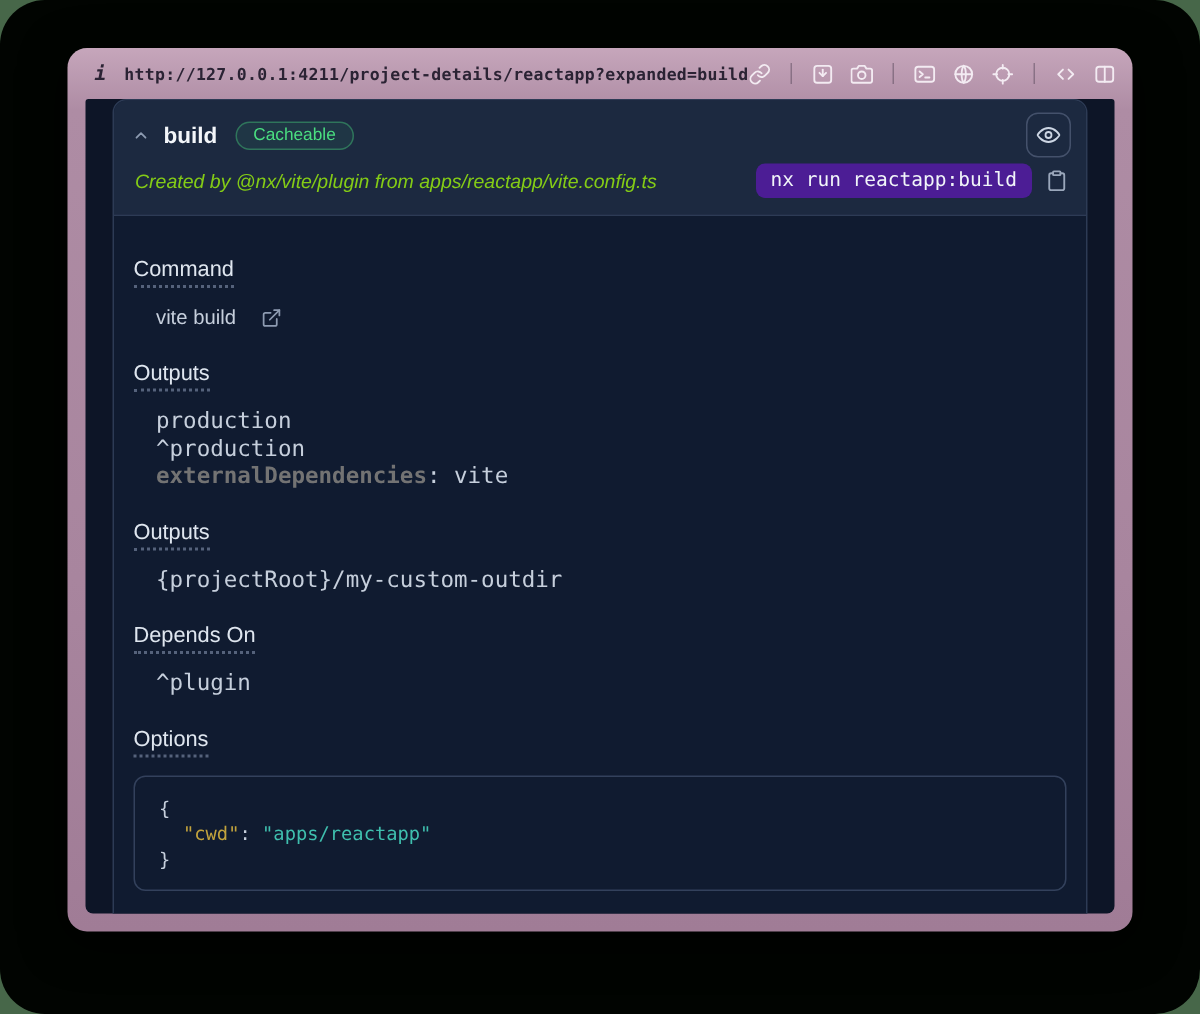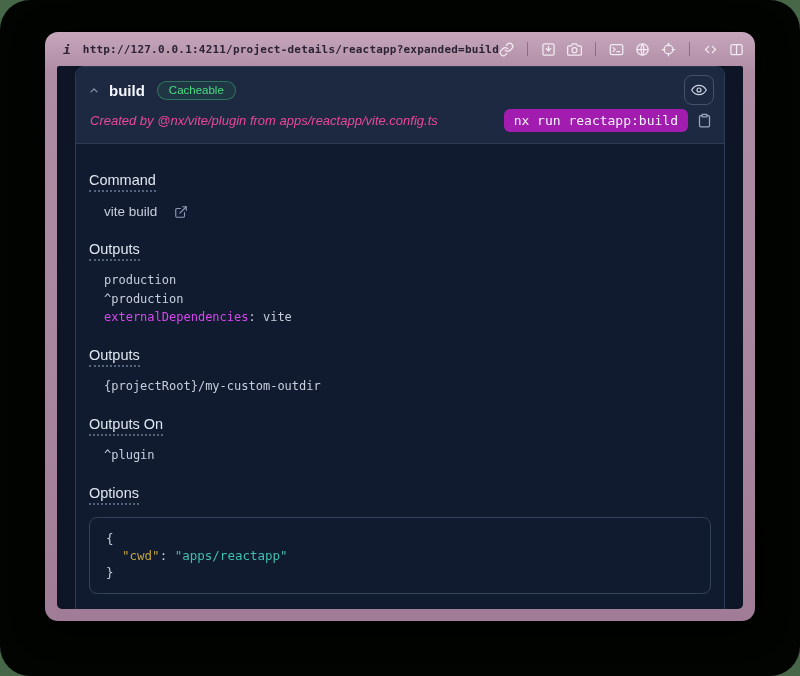--- a/index.html
+++ b/index.html
@@ -99,25 +99,25 @@
     margin-left: auto;
     width: 30px; height: 30px;
     border: 1px solid #44516b;
     border-radius: 8px;
     display: flex; align-items: center; justify-content: center;
     color: #cdd6e4; cursor: pointer;
     background: transparent;
   }
   .eye-btn svg { width: 16px; height: 16px; }
   .created-by {
-    font-size: 13px; font-style: italic; color: #ec4899;
+    font-size: 13px; font-style: italic; color: #84cc16;
   }
   .run-chip {
     margin-left: auto;
-    background: #a21caf;
+    background: #4c1d95;
     border-radius: 6px;
     padding: 4px 10px;
     font-family: "DejaVu Sans Mono", monospace;
     font-size: 13px; color: #f1f5f9;
     white-space: nowrap;
   }
   .copy-btn {
     margin-left: 9px; color: #9aa7bb; cursor: pointer; display: flex;
   }
   .copy-btn svg { width: 15px; height: 15px; }
@@ -129,23 +129,23 @@
     font-size: 14.5px; font-weight: 500; color: #dfe6ef;
   }
   .sec-h:first-child { margin-top: 14px; }
   .sec-h .dotted-u { padding-bottom: 2px; border-bottom-width: 2px; }
   .val-row {
     margin: 10px 13px 0 28px;
     font-size: 13.5px; color: #c6cfdc;
     display: flex; align-items: center; gap: 17px;
     line-height: 19px;
   }
-  .mono { font-family: "DejaVu Sans Mono", monospace; font-size: 12px; }
+  .mono { font-family: "DejaVu Sans Mono", monospace; font-size: 15px; }
   .mono-lines { line-height: 18.5px; display: block; }
-  .mono-bold { font-weight: 400; color: #d946ef; }
+  .mono-bold { font-weight: 700; color: #737373; }
   .ext-link { color: #8d9bb1; display: flex; cursor: pointer; }
   .ext-link svg { width: 14px; height: 14px; }
 
   .code-box {
     margin: 12px 13px 0;
     border: 1px solid #33415c;
     border-radius: 8px;
     padding: 12px 16px;
     font-family: "DejaVu Sans Mono", monospace;
     font-size: 12.5px; line-height: 17px;
@@ -286,21 +286,21 @@
           <div class="val-row mono mono-lines" style="margin-top:0; display:block">
             <span class="mono-bold">externalDependencies</span><span>: vite</span>
           </div>
 
           <div class="sec-h">
             <span class="dotted-u">Outputs</span>
           </div>
           <div class="val-row mono">{projectRoot}/my-custom-outdir</div>
 
           <div class="sec-h">
-            <span class="dotted-u">Outputs On</span>
+            <span class="dotted-u">Depends On</span>
           </div>
           <div class="val-row mono">^plugin</div>
 
           <div class="sec-h">
             <span class="dotted-u">Options</span>
           </div>
           <div class="code-box">
             <div><span>{</span></div>
             <div class="json-indent"><span class="json-key">"cwd"</span><span>: </span><span class="json-val">"apps/reactapp"</span></div>
             <div><span>}</span></div>

